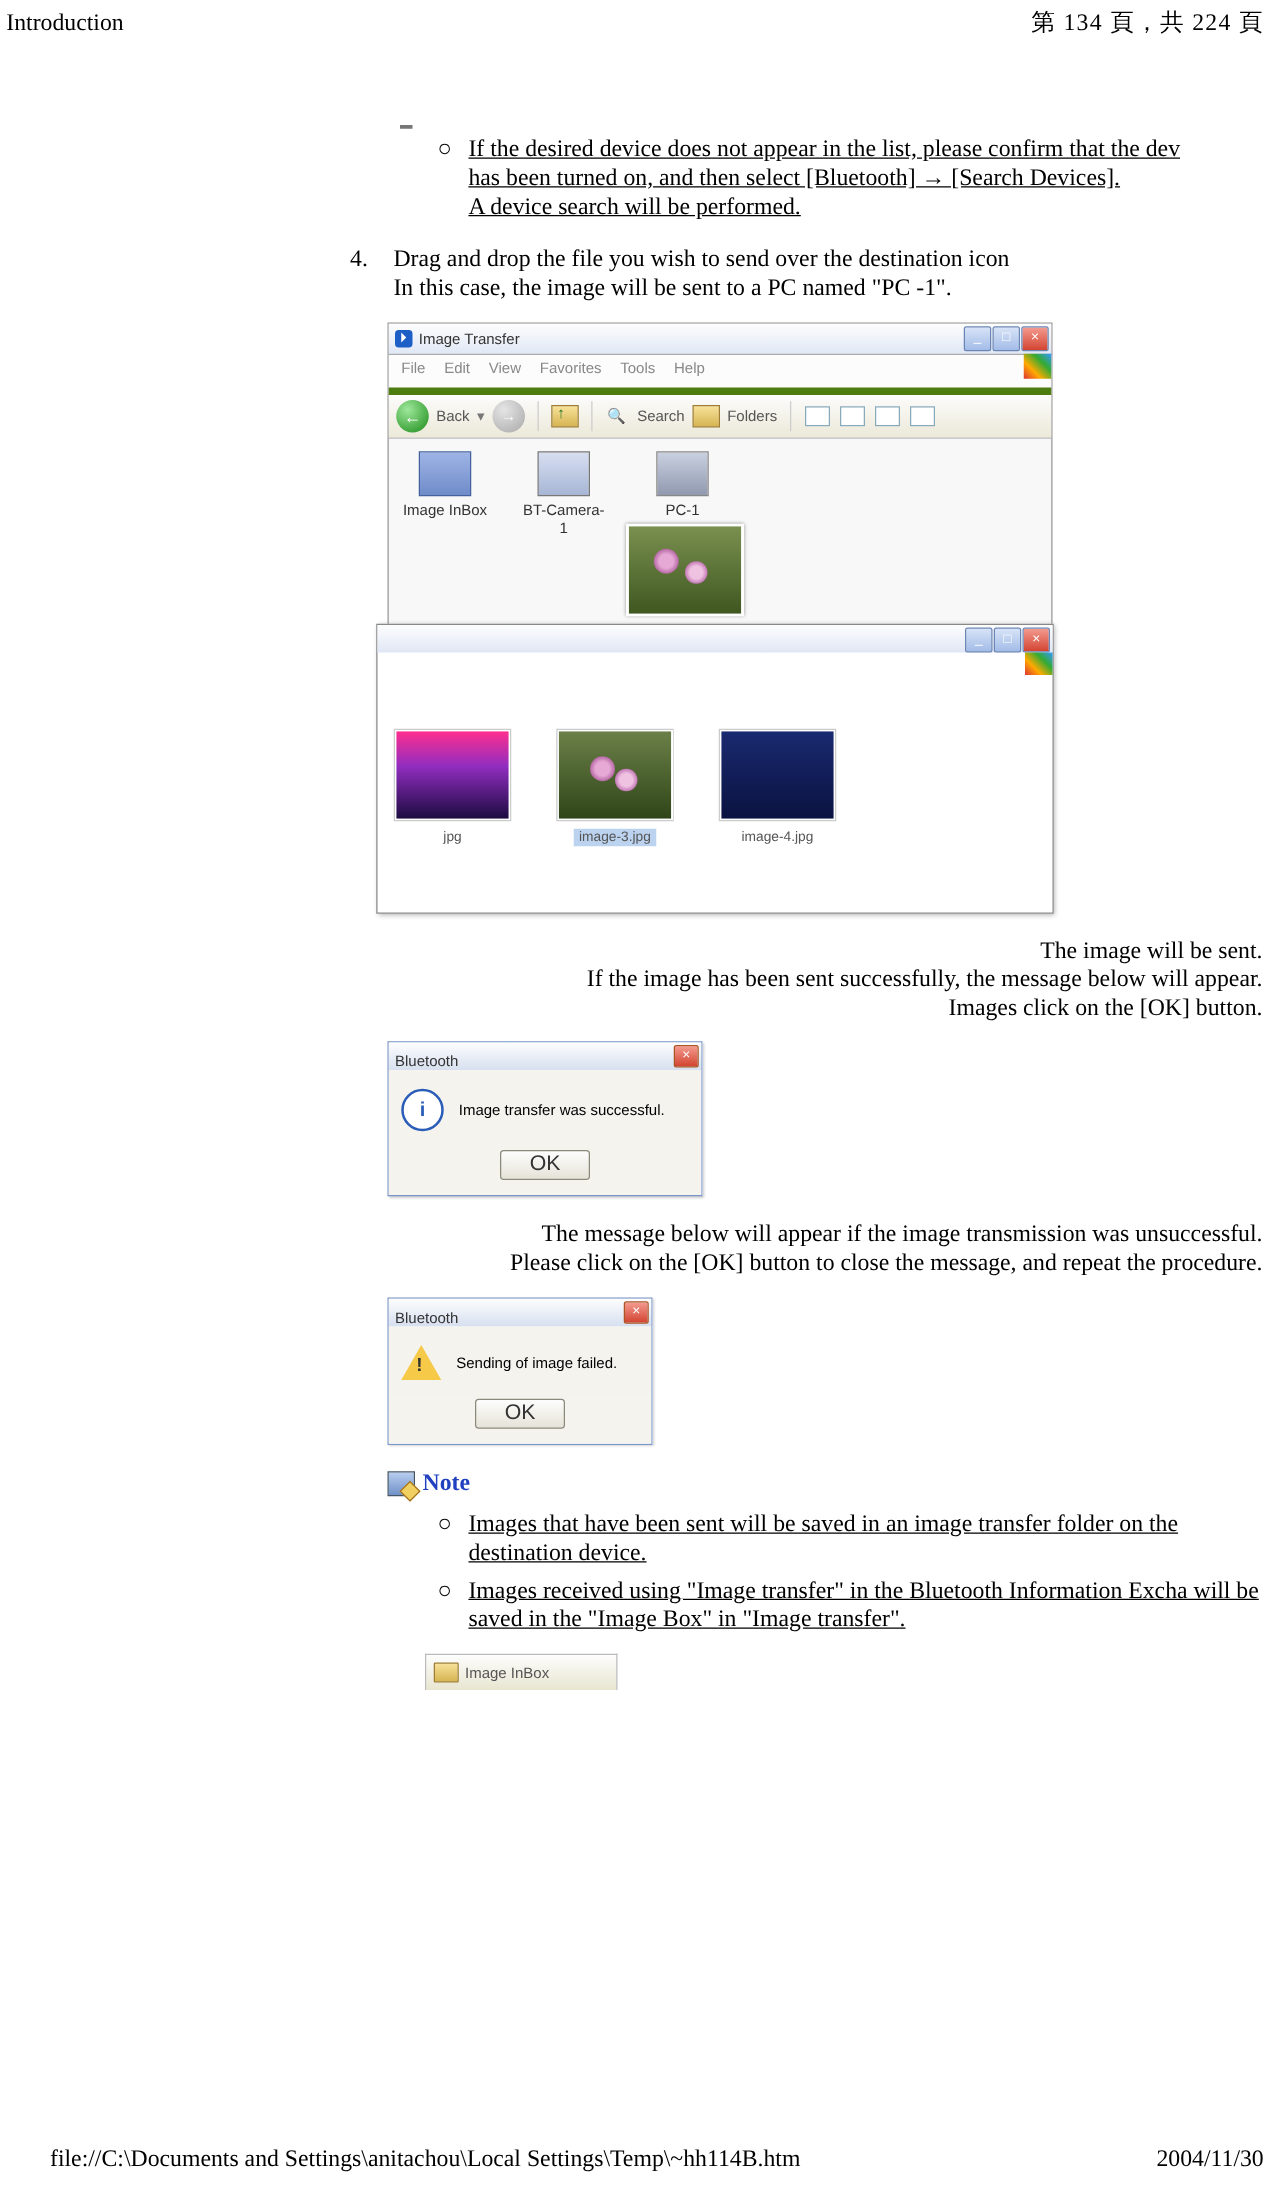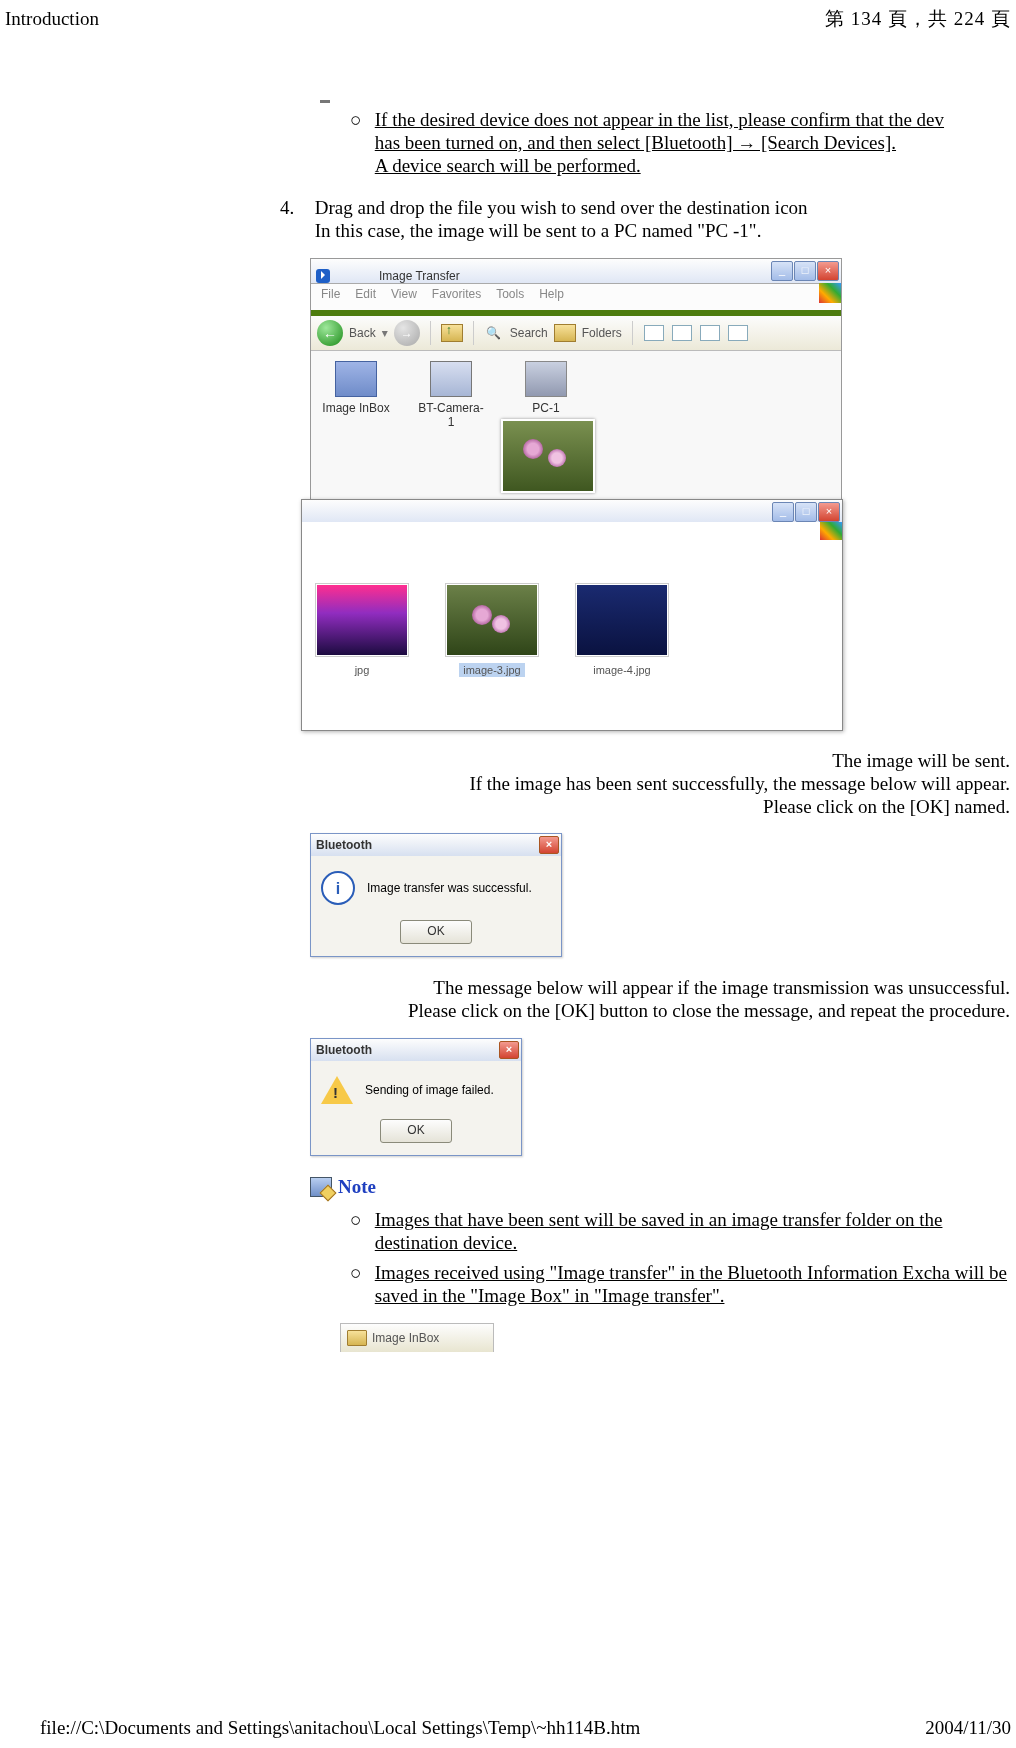--- a/index.html
+++ b/index.html
@@ -10,21 +10,21 @@
   .content{position:absolute;top:100px;left:280px;right:0;}
   .sub-bullet{margin-left:70px;margin-bottom:20px;}
   .sub-bullet .circ{display:inline-block;width:20px;vertical-align:top;}
   .sub-bullet .bt{display:inline-block;width:640px;vertical-align:top;text-decoration:underline;}
   .step{margin-bottom:15px;}
   .step .num{display:inline-block;width:30px;vertical-align:top;}
   .step .bt{display:inline-block;width:700px;vertical-align:top;}
   .indent{margin-left:30px;margin-bottom:15px;width:700px;text-align:right;}
   
   .win1{margin-left:30px;width:530px;height:470px;background:#f8f8f8;border:1px solid #999;position:relative;font-family:Tahoma,Arial,sans-serif;font-size:12px;color:#333;margin-bottom:20px;}
-  .titlebar{height:24px;background:linear-gradient(#fdfdfd,#e0e7f5);border-bottom:1px solid #aaa;display:flex;align-items:flex-end;padding:0 5px;gap:44px;}
+  .titlebar{height:24px;background:linear-gradient(#fdfdfd,#e0e7f5);border-bottom:1px solid #aaa;display:flex;align-items:center;padding:0 5px;}
   .bt-ico{width:14px;height:14px;background:#1e5fc7;border-radius:3px;margin-right:5px;display:inline-block;position:relative;}
   .bt-ico:after{content:"";position:absolute;left:5px;top:2px;width:0;height:0;border-left:4px solid #fff;border-top:4px solid transparent;border-bottom:4px solid transparent;}
   .winbtns{position:absolute;right:2px;top:2px;display:flex;gap:1px;}
   .winbtn{width:20px;height:18px;background:linear-gradient(#d7e3f7,#a3bce8);border:1px solid #6b86b5;border-radius:2px;font-size:11px;text-align:center;line-height:16px;color:#fff;}
   .winbtn.close{background:linear-gradient(#f39a8f,#d34431);}
   .menubar{height:20px;display:flex;gap:15px;padding:3px 10px;color:#888;font-size:12px;border-bottom:6px solid #4d7c0f;background:#fcfcfc;}
   .xpstrip{position:absolute;right:0;top:24px;width:22px;height:20px;background:linear-gradient(45deg,#d33,#fa0,#3a3,#39f);}
   .toolbar{height:34px;background:linear-gradient(#fcfcfc,#ece9d8);border-bottom:1px solid #bbb;display:flex;align-items:center;padding:0 6px;gap:6px;}
   .back-btn{width:26px;height:26px;border-radius:13px;background:radial-gradient(circle at 35% 30%,#9ee89b,#1a8a17);display:flex;align-items:center;justify-content:center;color:#fff;font-size:14px;}
   .tlabel{color:#555;}
@@ -48,28 +48,28 @@
   .th{width:100px;text-align:center;font-size:11px;color:#555;}
   .th .pic{width:90px;height:70px;margin:0 auto 8px;border:1px solid #fff;box-shadow:0 0 0 1px #ccc;}
   .pic.sunset{background:linear-gradient(#ff2e8f 0%,#912dc0 40%,#1c0b40 100%);}
   .pic.flower2{background:linear-gradient(#6b8048,#2f4518);position:relative;}
   .pic.flower2:before{content:"";position:absolute;left:25px;top:20px;width:20px;height:20px;background:radial-gradient(circle,#e6a8d5 40%,#b569a3 70%);border-radius:50%;}
   .pic.flower2:after{content:"";position:absolute;left:45px;top:30px;width:18px;height:18px;background:radial-gradient(circle,#f0c2e2 40%,#c278b5 70%);border-radius:50%;}
   .pic.blue{background:linear-gradient(#1a2a70,#0a1240);}
   .th.sel .lbl{background:#bcd3f0;padding:1px 4px;}
   
   .dlg{margin-left:30px;width:250px;border:1px solid #7a95c7;font-family:Tahoma,Arial,sans-serif;font-size:12px;margin-bottom:20px;box-shadow:1px 1px 2px rgba(0,0,0,.2);}
-  .dlg .dt{height:22px;background:linear-gradient(#fdfdfd,#d7e0f0);display:flex;align-items:center;padding:0 5px;font-weight:bold;color:#333;position:relative;}
+  .dlg .dt{height:22px;background:linear-gradient(#fdfdfd,#d7e0f0);display:flex;align-items:flex-end;padding:0 5px;font-weight:normal;color:#333;position:relative;}
   .dlg .dt .x{position:absolute;right:2px;top:2px;width:18px;height:16px;background:linear-gradient(#f39a8f,#d34431);border:1px solid #a52;border-radius:2px;color:#fff;text-align:center;line-height:14px;font-size:11px;}
   .dlg .db{background:#f4f3ee;padding:15px 10px;display:flex;align-items:center;gap:12px;}
   .info-ico{width:30px;height:30px;border-radius:50%;background:#fff;border:2px solid #2a5db8;display:flex;align-items:center;justify-content:center;color:#2a5db8;font-weight:bold;font-size:16px;}
   .warn-ico{width:0;height:0;border-left:16px solid transparent;border-right:16px solid transparent;border-bottom:28px solid #f7c948;position:relative;}
   .warn-ico:after{content:"!";position:absolute;left:-4px;top:8px;color:#333;font-weight:bold;font-size:15px;}
   .dlg .dbtn{background:#f4f3ee;padding:0 0 12px;text-align:center;}
-  .okbtn{display:inline-block;width:70px;height:22px;background:linear-gradient(#fdfdfd,#e5e3d8);border:1px solid #8a8a7a;border-radius:3px;line-height:20px;font-size:12px;color:#333;}
+  .okbtn{display:inline-block;width:70px;height:22px;background:linear-gradient(#fdfdfd,#e5e3d8);border:1px solid #8a8a7a;border-radius:3px;line-height:20px;font-size:17px;color:#333;}
   .dlg.small{width:210px;}
   .note-head{margin-left:30px;color:#2040c0;font-weight:bold;margin-bottom:10px;display:flex;align-items:center;gap:6px;}
   .note-ico{width:20px;height:18px;background:linear-gradient(#b8cef0,#7090c8);border:1px solid #456;position:relative;}
   .note-ico:after{content:"";position:absolute;right:-3px;bottom:-3px;width:10px;height:10px;background:#f0d060;border:1px solid #a07020;transform:rotate(45deg);}
   .note-list{margin-left:70px;}
   .note-list .ni{margin-bottom:8px;}
   .note-list .circ{display:inline-block;width:20px;vertical-align:top;}
   .note-list .nt{display:inline-block;width:640px;vertical-align:top;text-decoration:underline;}
   .partial-img{margin-left:60px;margin-top:15px;width:140px;height:28px;background:linear-gradient(#fdfdfd,#e8e5d0);border:1px solid #bbb;border-bottom:none;display:flex;align-items:center;padding:0 6px;font-family:Tahoma,Arial,sans-serif;font-size:12px;color:#555;gap:5px;}
   .folder-mini{width:18px;height:14px;background:linear-gradient(#f7e19a,#d6b552);border:1px solid #a07d30;border-radius:1px;}
@@ -182,21 +182,21 @@
           <div class="pic blue"></div>
           <span class="lbl">image-4.jpg</span>
         </div>
       </div>
     </div>
   </div>
 
   <div class="indent">
     <span>The image will be sent.</span><br>
     <span>If the image has been sent successfully, the message below will appear.</span><br>
-    <span>Please click on the [OK] named.</span>
+    <span>Images click on the [OK] button.</span>
   </div>
 
   <div class="dlg">
     <div class="dt">
       <span>Bluetooth</span>
       <div class="x">×</div>
     </div>
     <div class="db">
       <div class="info-ico">i</div>
       <span>Image transfer was successful.</span>

